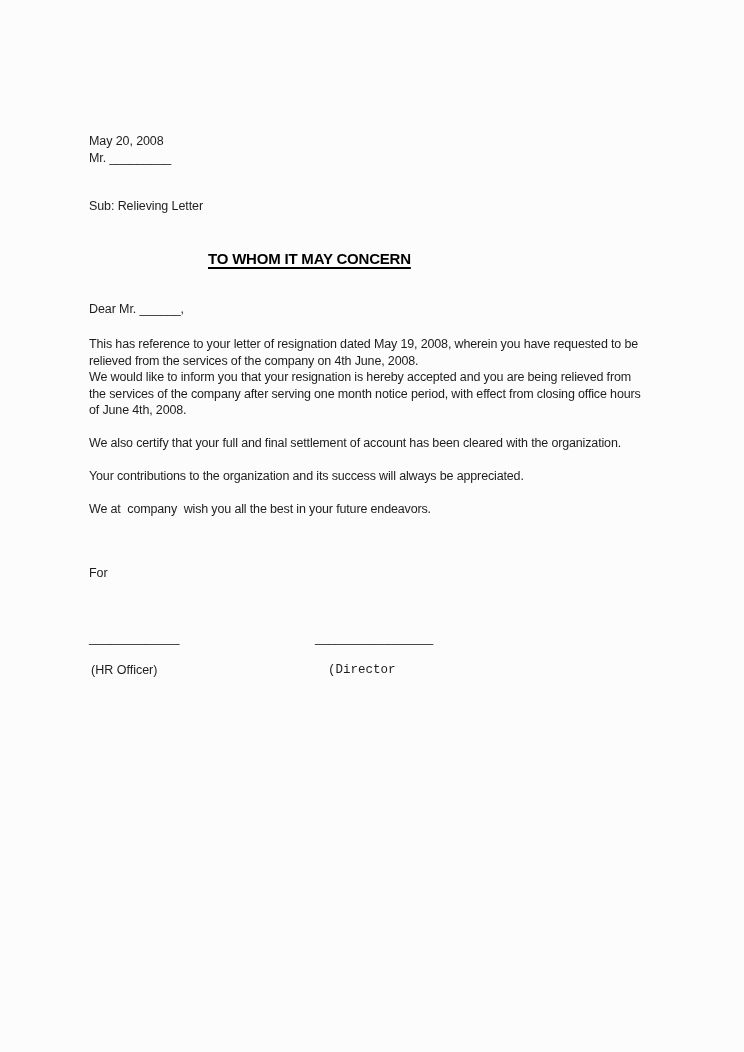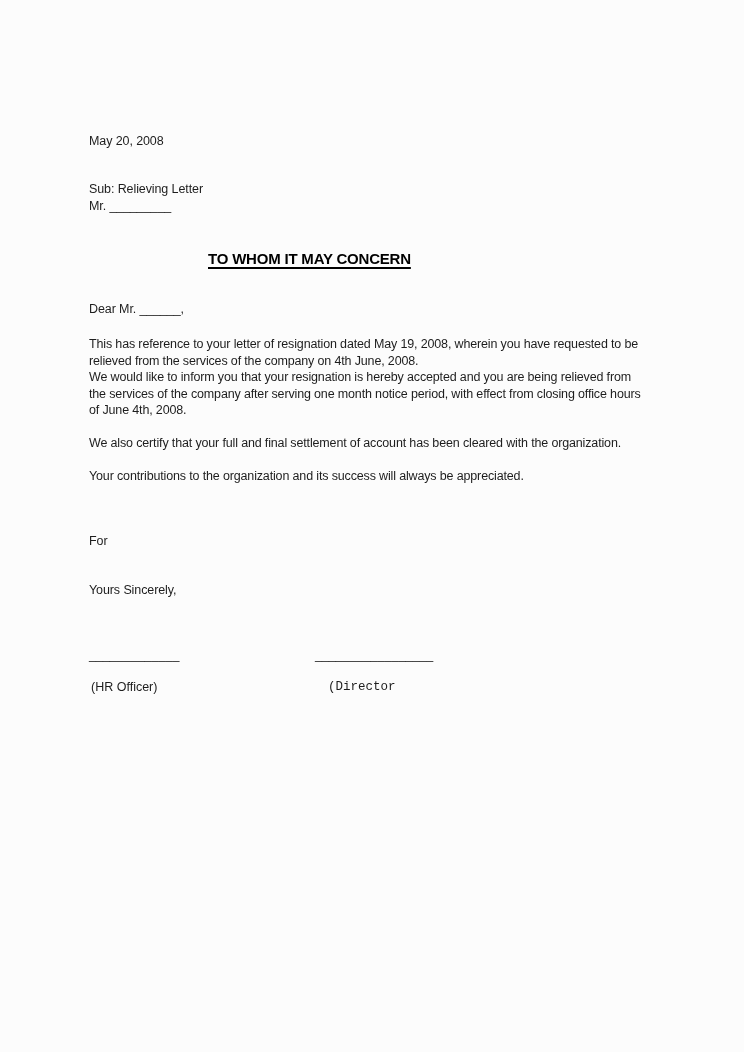--- a/index.html
+++ b/index.html
@@ -72,44 +72,44 @@
   .sig-label-left { padding-left: 2px; }
   .sig-label-right { padding-left: 13px; font-family: Liberation Mono, monospace; }
 </style>
 </head>
 <body>
 
 <div class="page">
 
   <div class="line">May 20, 2008</div>
 
+  <div class="line">Mr. _________</div>
+
   <div class="line subject">Sub: Relieving Letter</div>
-
-  <div class="line">Mr. _________</div>
 
   <div class="heading-wrap">
     <span class="heading">TO WHOM IT MAY CONCERN</span>
   </div>
 
   <div class="line salutation">Dear Mr. ______,</div>
 
   <div class="para para-1">This has reference to your letter of resignation dated May 19, 2008, wherein you have requested to be
 relieved from the services of the company on 4th June, 2008.
 We would like to inform you that your resignation is hereby accepted and you are being relieved from
 the services of the company after serving one month notice period, with effect from closing office hours
 of June 4th, 2008.</div>
 
   <div class="para para-2">We also certify that your full and final settlement of account has been cleared with the organization.</div>
 
   <div class="para para-3">Your contributions to the organization and its success will always be appreciated.</div>
 
+  <div class="para para-4">We at &nbsp;company &nbsp;wish you all the best in your future endeavors.</div>
 
   <div class="line for-line">For</div>
 
-  <div class="line closing">Yours Sincerely,</div>
 
   <div class="sig-row">
     <div class="sig-col sig-col-left">
       <div class="sig-line">_____________</div>
       <div class="sig-label sig-label-left">(HR Officer)</div>
     </div>
     <div class="sig-col">
       <div class="sig-line">_________________</div>
       <div class="sig-label sig-label-right">(Director</div>
     </div>

